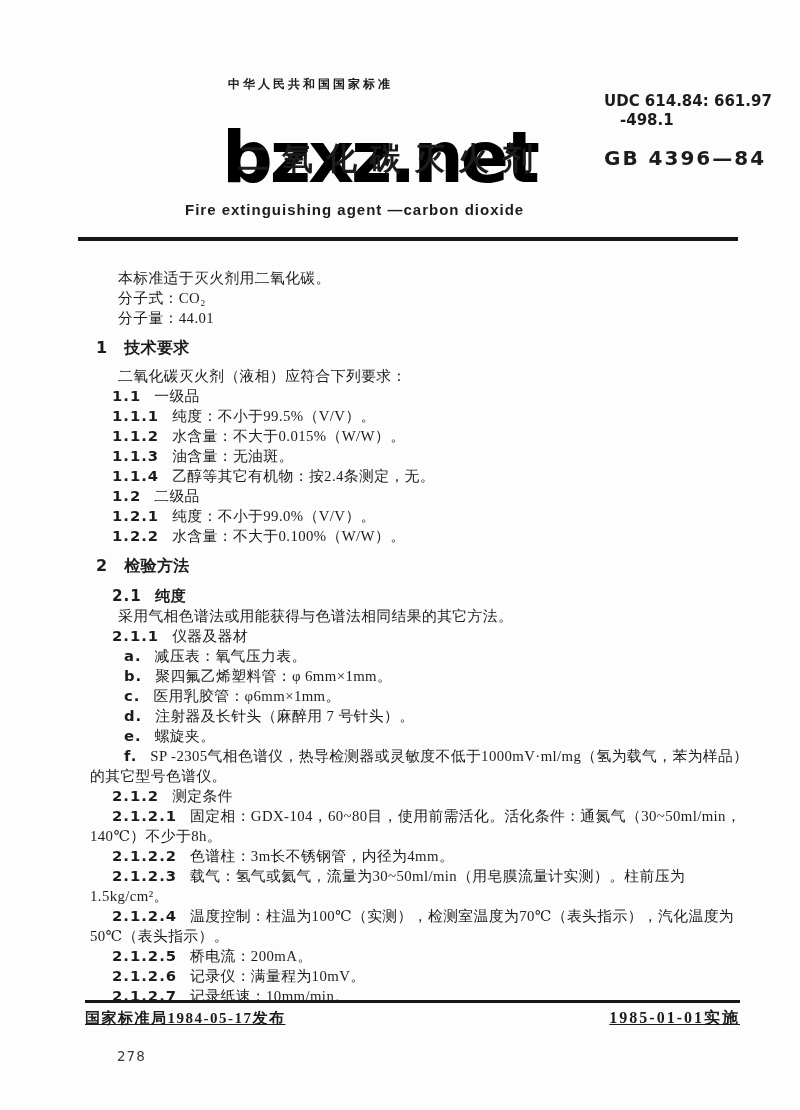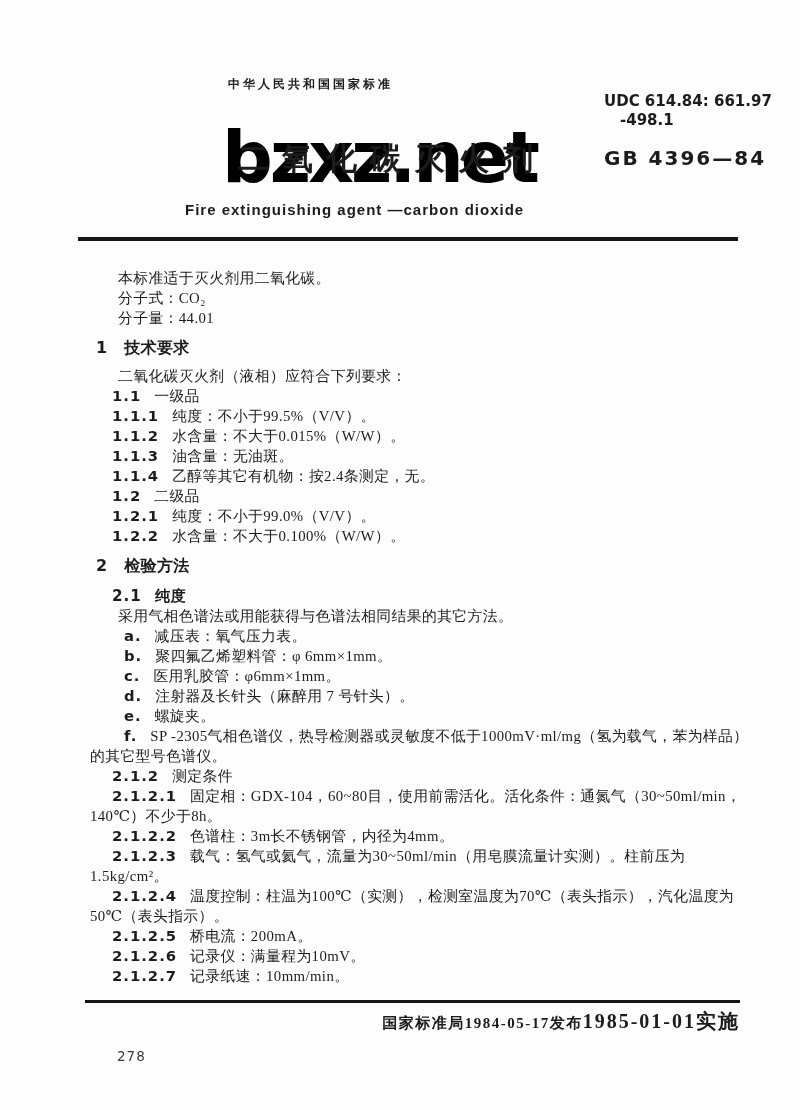--- a/index.html
+++ b/index.html
@@ -70,27 +70,27 @@
   }
   .h1 .num { margin-right: 16px; }
 
   
   .rule-bottom {
     position: absolute; left: 85px; top: 1000px; width: 655px; height: 3px;
     background: #161616; z-index: 2;
   }
   .footer-row {
     position: absolute; left: 85px; top: 1008px; width: 655px; z-index: 2;
-    display: flex; justify-content: flex-end; align-items: baseline;
+    display: flex; justify-content: space-between; align-items: baseline; text-decoration: underline;
   }
   .footer-issued {
     font-weight: bold; font-size: 15px; letter-spacing: 1.5px; white-space: nowrap;
   }
   .footer-effective {
-    font-weight: bold; font-size: 20px; letter-spacing: 2px; white-space: nowrap;
+    font-weight: bold; font-size: 16px; letter-spacing: 2px; white-space: nowrap;
   }
   .page-number {
     position: absolute; left: 117px; top: 1048px; z-index: 2;
     font-family: "DejaVu Sans", sans-serif; font-size: 13.5px; color: #3a3a3a;
     letter-spacing: 1px;
   }
 </style>
 </head>
 <body>
 
@@ -123,20 +123,21 @@
       <div class="line item"><span class="num">1.1.1</span><span>纯度：不小于99.5%（V/V）。</span></div>
       <div class="line item"><span class="num">1.1.2</span><span>水含量：不大于0.015%（W/W）。</span></div>
       <div class="line item"><span class="num">1.1.3</span><span>油含量：无油斑。</span></div>
       <div class="line item"><span class="num">1.1.4</span><span>乙醇等其它有机物：按2.4条测定，无。</span></div>
       <div class="line item"><span class="num">1.2</span><span>二级品</span></div>
       <div class="line item"><span class="num">1.2.1</span><span>纯度：不小于99.0%（V/V）。</span></div>
       <div class="line item"><span class="num">1.2.2</span><span>水含量：不大于0.100%（W/W）。</span></div>
       <div class="line h1"><span class="num">2</span><span>检验方法</span></div>
       <div class="line h2"><span class="num">2.1</span><span>纯度</span></div>
       <div class="line p"><span>采用气相色谱法或用能获得与色谱法相同结果的其它方法。</span></div>
+      <div class="line item"><span class="num">2.1.1</span><span>仪器及器材</span></div>
       <div class="line letter"><span class="num">a.</span><span>减压表：氧气压力表。</span></div>
       <div class="line letter"><span class="num">b.</span><span>聚四氟乙烯塑料管：φ 6mm×1mm。</span></div>
       <div class="line letter"><span class="num">c.</span><span>医用乳胶管：φ6mm×1mm。</span></div>
       <div class="line letter"><span class="num">d.</span><span>注射器及长针头（麻醉用 7 号针头）。</span></div>
       <div class="line letter"><span class="num">e.</span><span>螺旋夹。</span></div>
       <div class="line letter"><span class="num">f.</span><span>SP -2305气相色谱仪，热导检测器或灵敏度不低于1000mV·ml/mg（氢为载气，苯为样品）的其它型号色谱仪。</span></div>
       <div class="line item"><span class="num">2.1.2</span><span>测定条件</span></div>
       <div class="line item"><span class="num">2.1.2.1</span><span>固定相：GDX-104，60~80目，使用前需活化。活化条件：通氮气（30~50ml/min，140℃）不少于8h。</span></div>
       <div class="line item"><span class="num">2.1.2.2</span><span>色谱柱：3m长不锈钢管，内径为4mm。</span></div>
       <div class="line item"><span class="num">2.1.2.3</span><span>载气：氢气或氦气，流量为30~50ml/min（用皂膜流量计实测）。柱前压为1.5kg/cm²。</span></div>

